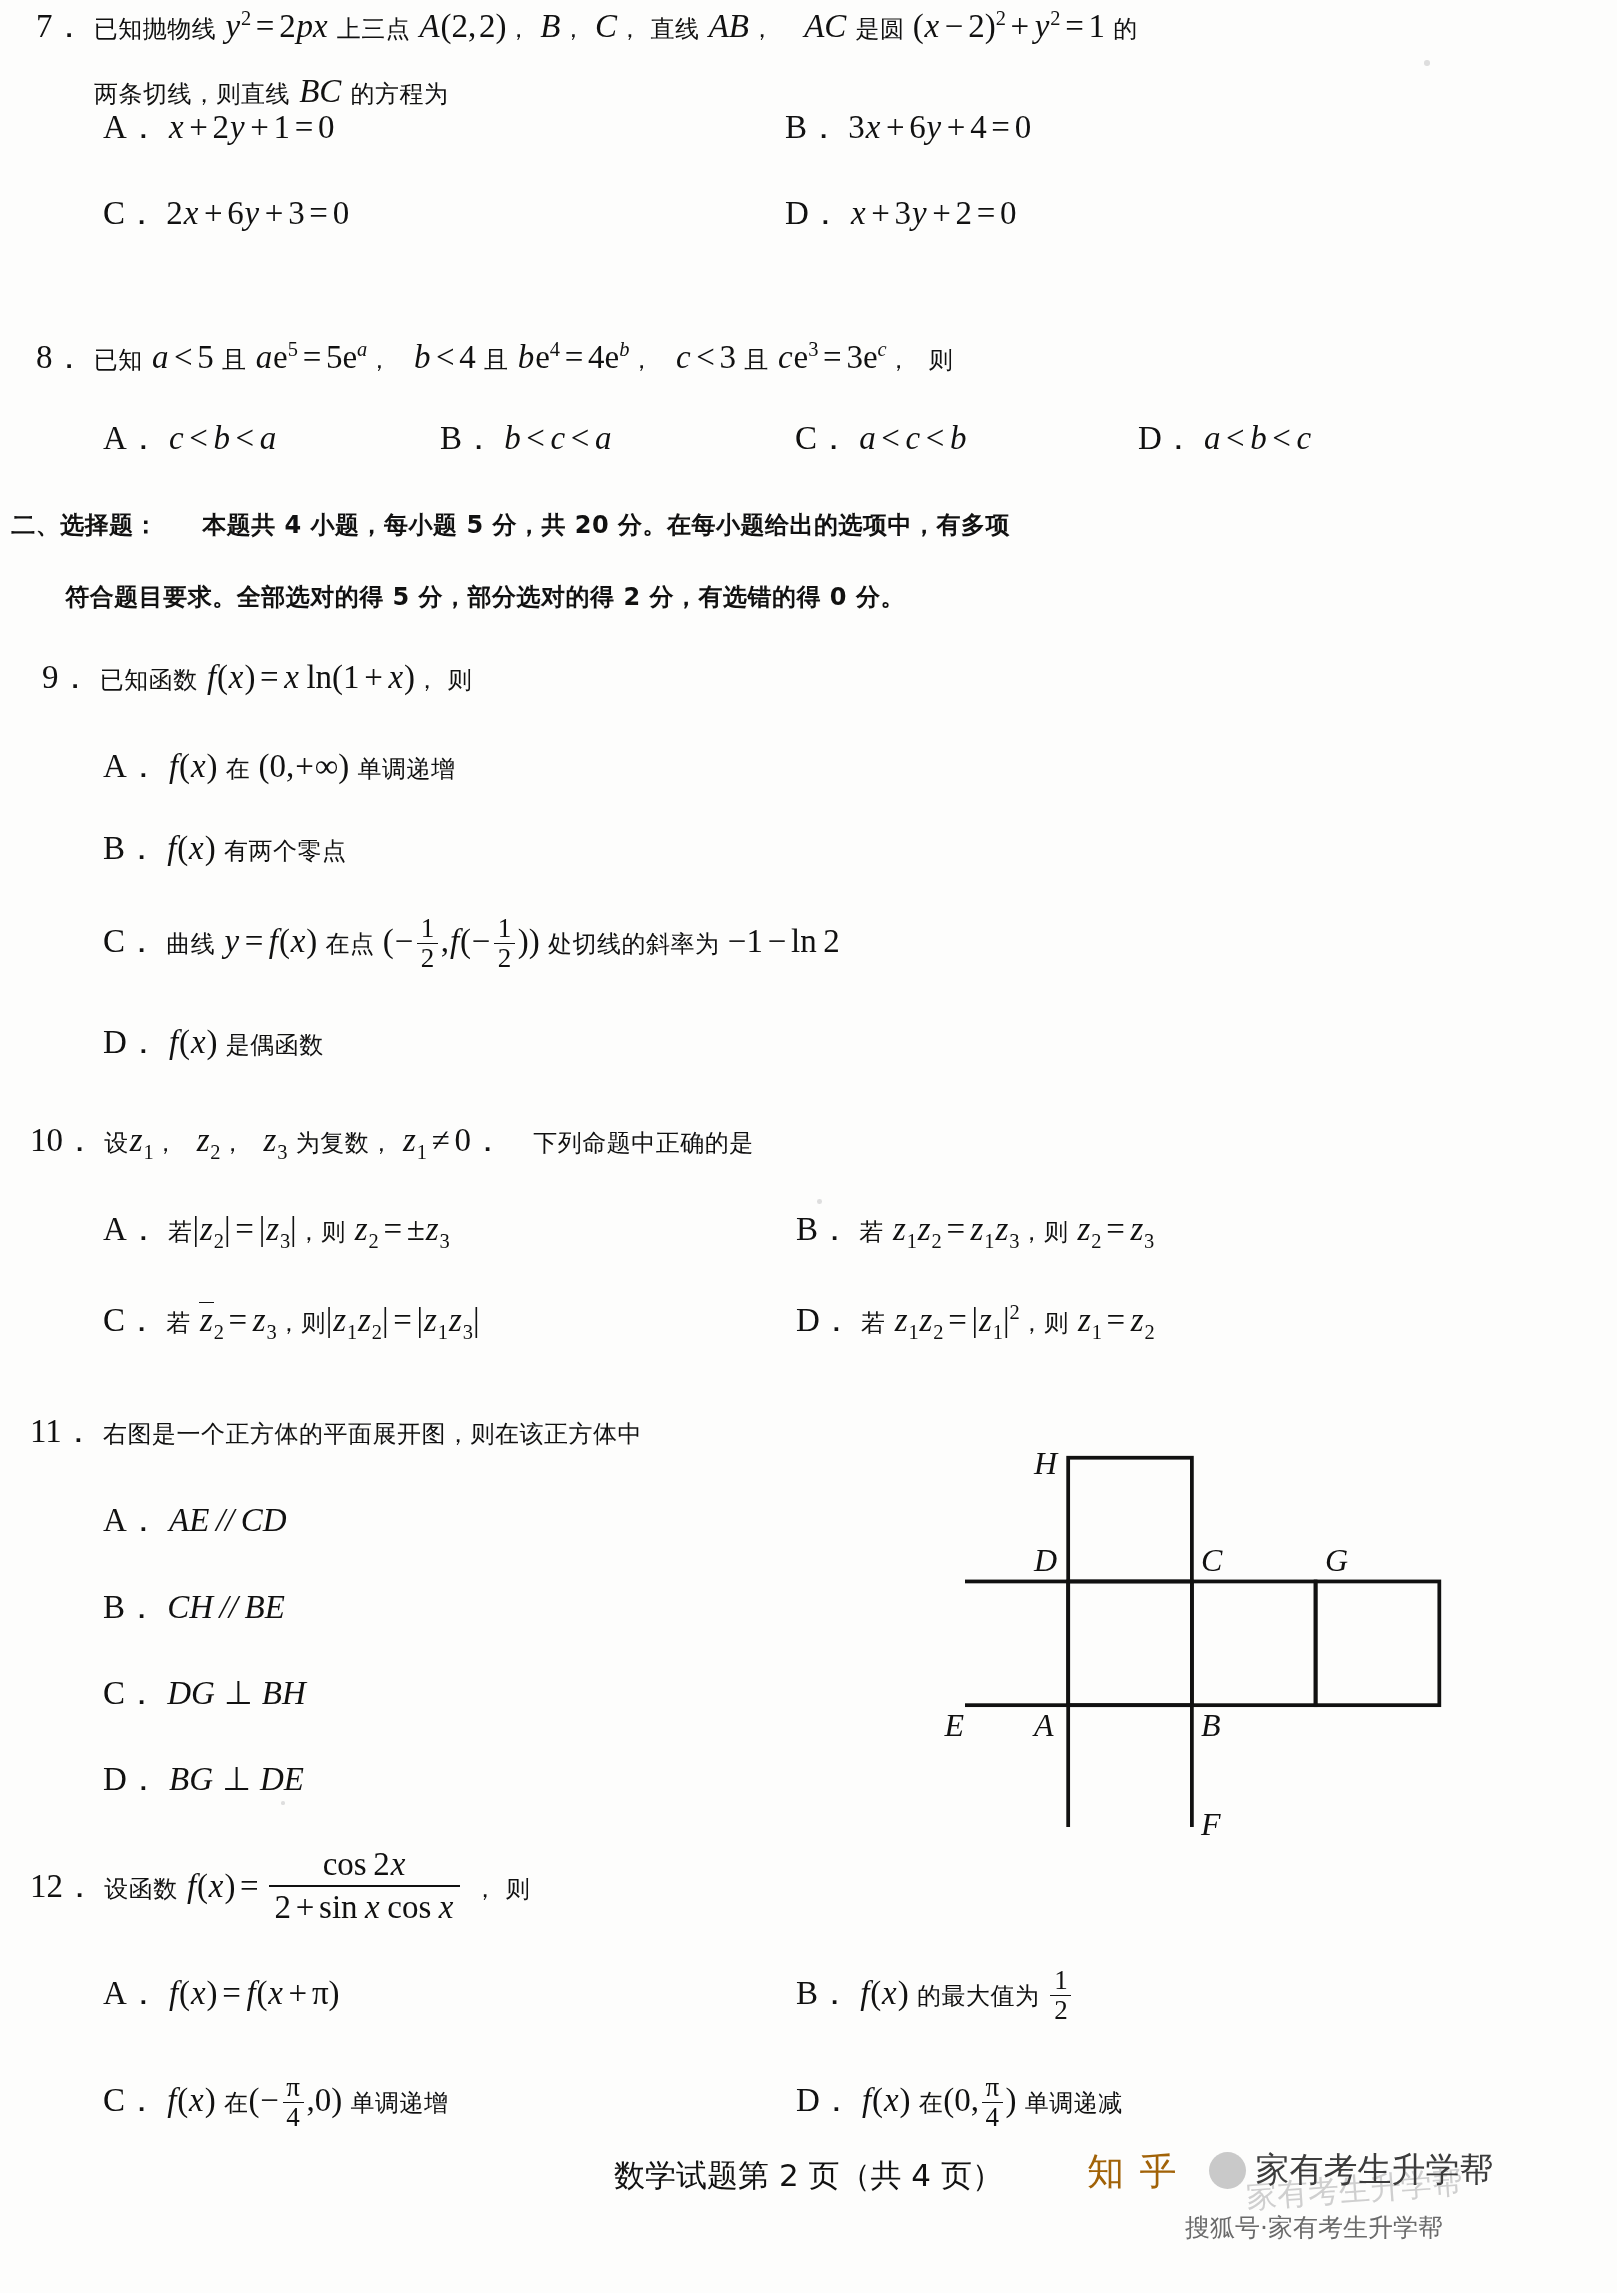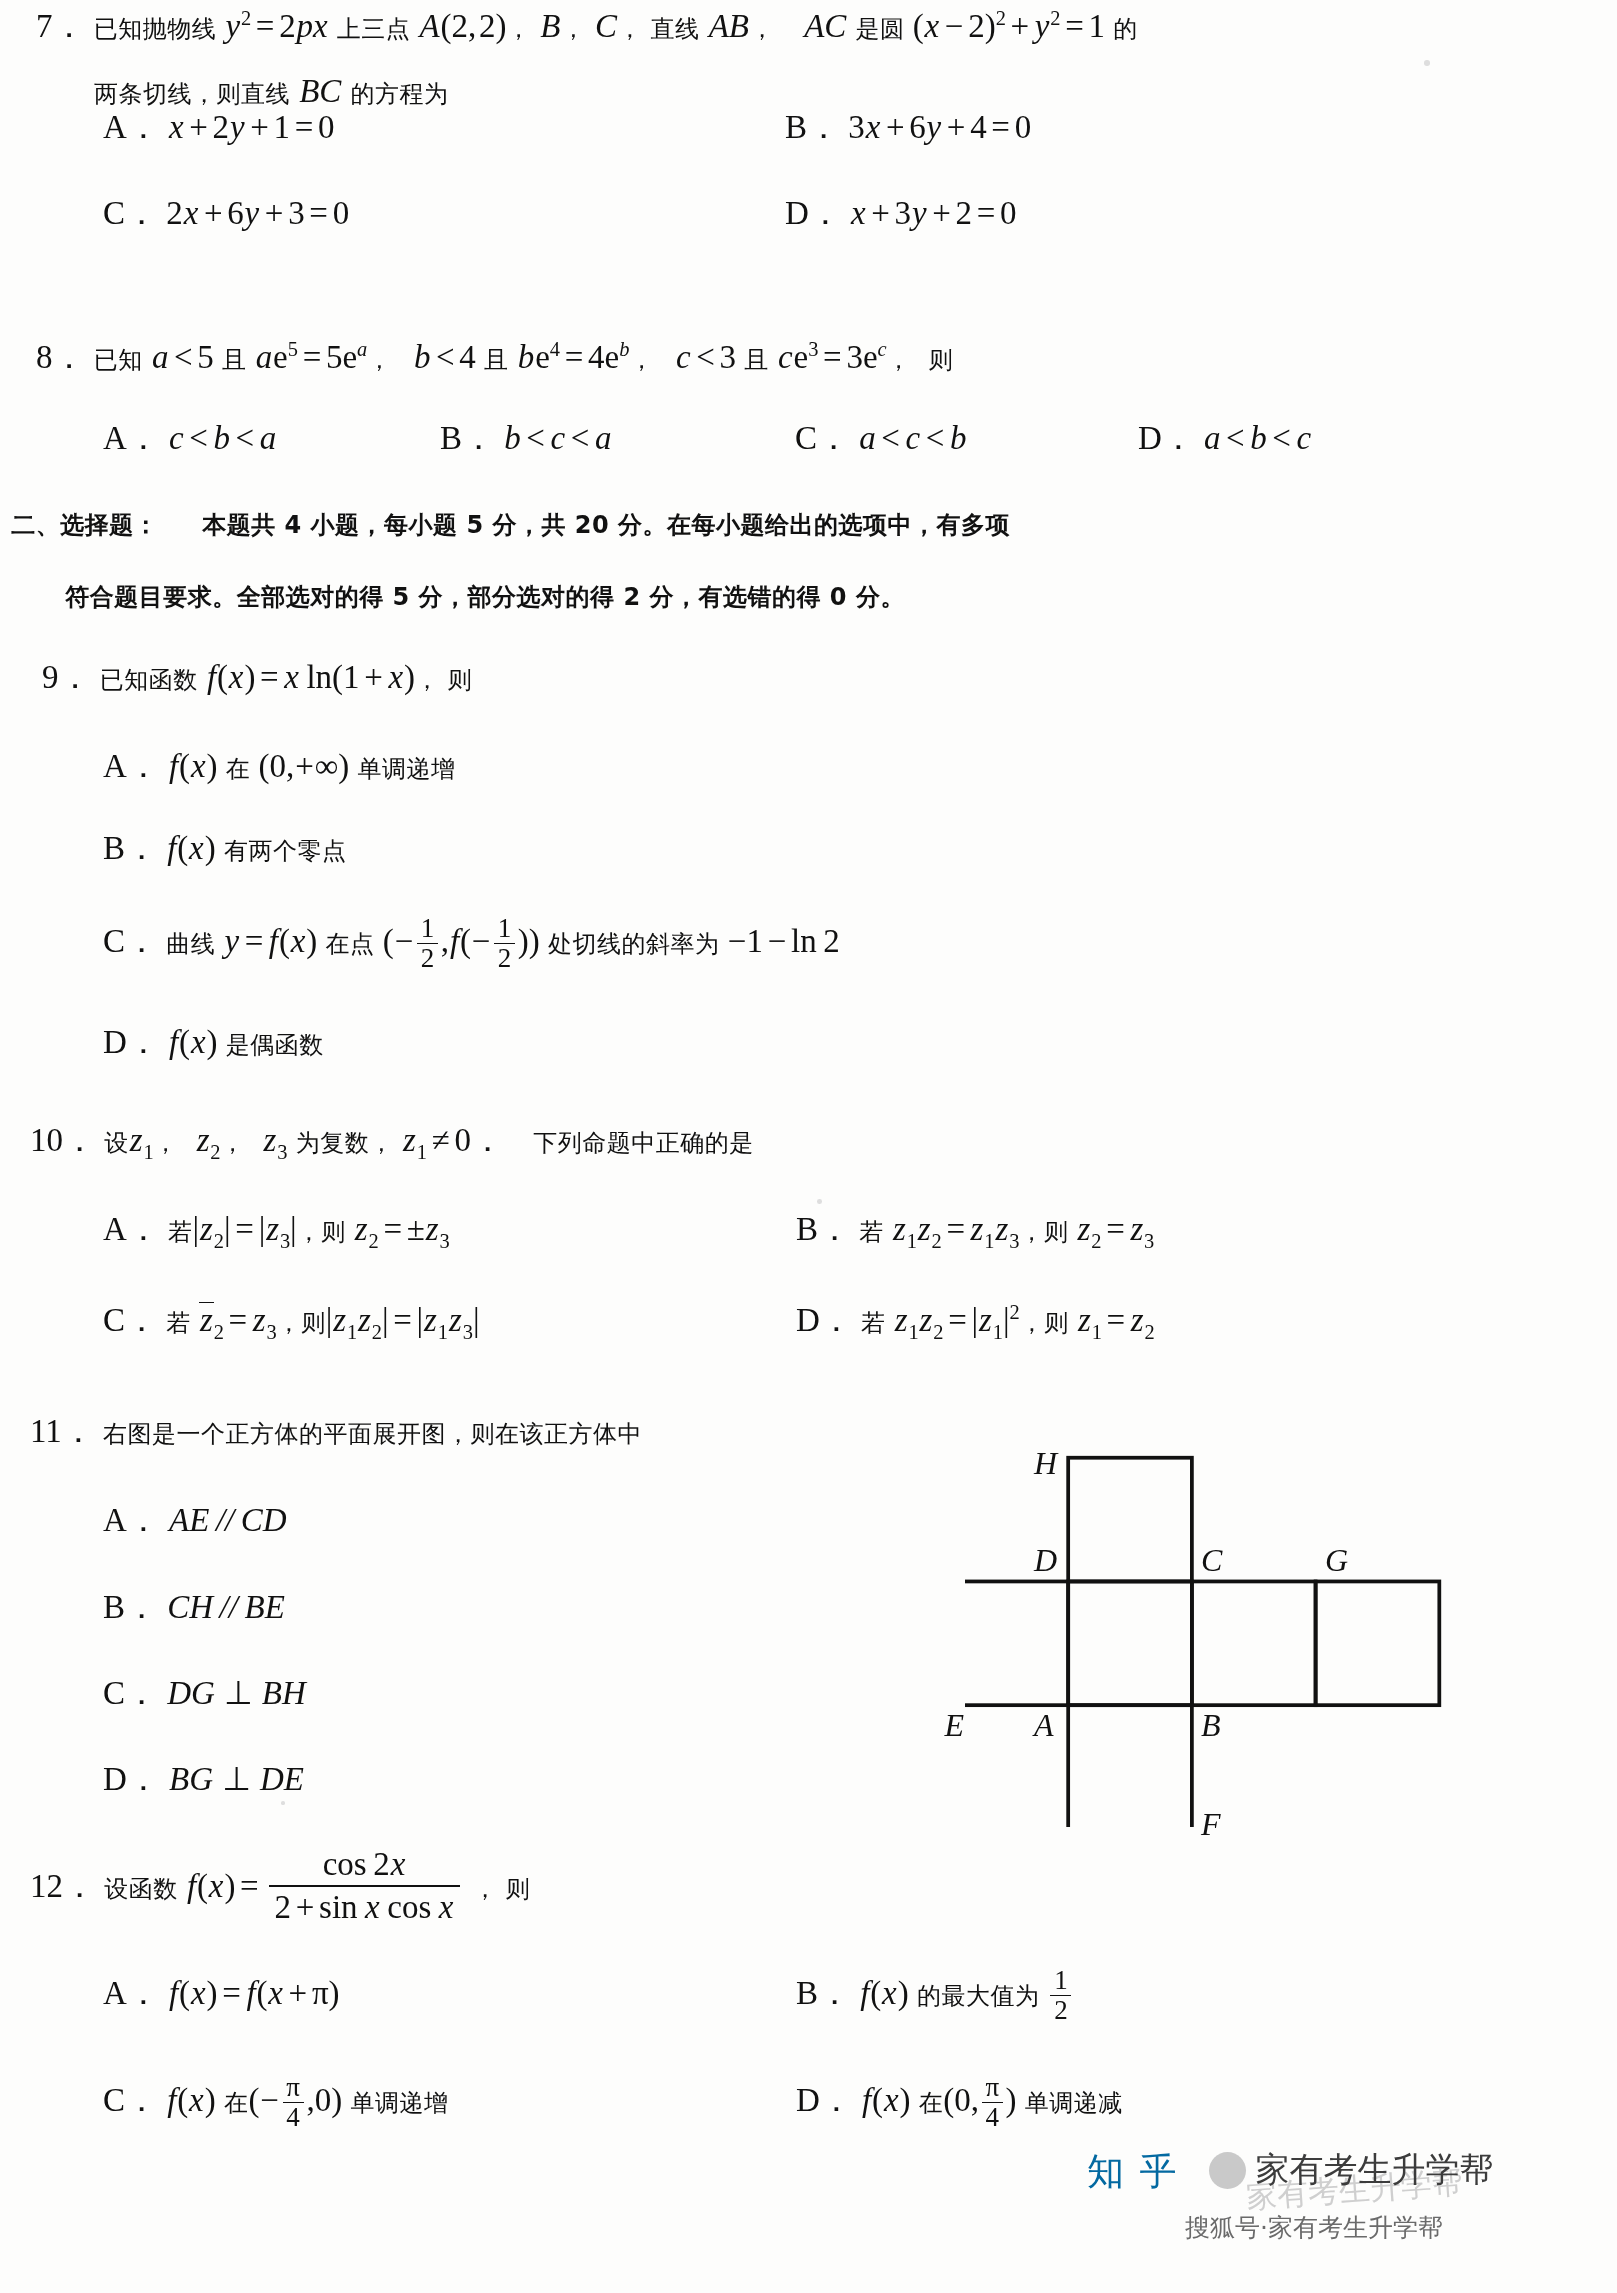--- a/index.html
+++ b/index.html
@@ -116,21 +116,21 @@
   .wm {
     position: absolute;
     font-family: "DejaVu Sans", "Liberation Sans", sans-serif;
     color: #8e8e8e;
     white-space: nowrap;
   }
   #wm-zhihu {
     top: 2147px;
     left: 1087px;
     font-size: 37px;
-    color: #0369a1;
+    color: #a16207;
     letter-spacing: 1.9px;
   }
   #wm-badge {
     top: 2147px;
     left: 1209px;
     font-size: 34px;
     color: #3c3c3c;
     display: flex;
     align-items: center;
     gap: 9.4px;
@@ -378,20 +378,21 @@
         </span><span class="mn">,0)</span> <span class="cn">单调递增</span></span>
   </div>
   <div class="q-block" style="left:796px; top:2075px;">
     <span class="opt-label">D．</span>
     <span><span class="mi">f</span><span class="mn">(</span><span class="mi">x</span><span class="mn">)</span> <span class="cn">在</span><span class="mn">(0,</span><span class="frac">
           <span class="nume mn">π</span>
           <span class="den mn">4</span>
         </span><span class="mn">)</span> <span class="cn">单调递减</span></span>
   </div>
 
+  <div id="footer">数学试题第 2 页（共 4 页）</div>
 
   <div class="wm" id="wm-faint">家有考生升学帮</div>
   <div class="wm" id="wm-zhihu">知 乎</div>
   <div class="wm" id="wm-badge">
     <span class="avatar"></span>
     <span>家有考生升学帮</span>
   </div>
   <div class="wm" id="wm-sohu">搜狐号·家有考生升学帮</div>
 
   <div class="noise-dot" style="left:1424px; top:60px; width:5.6px; height:5.6px;"></div>

